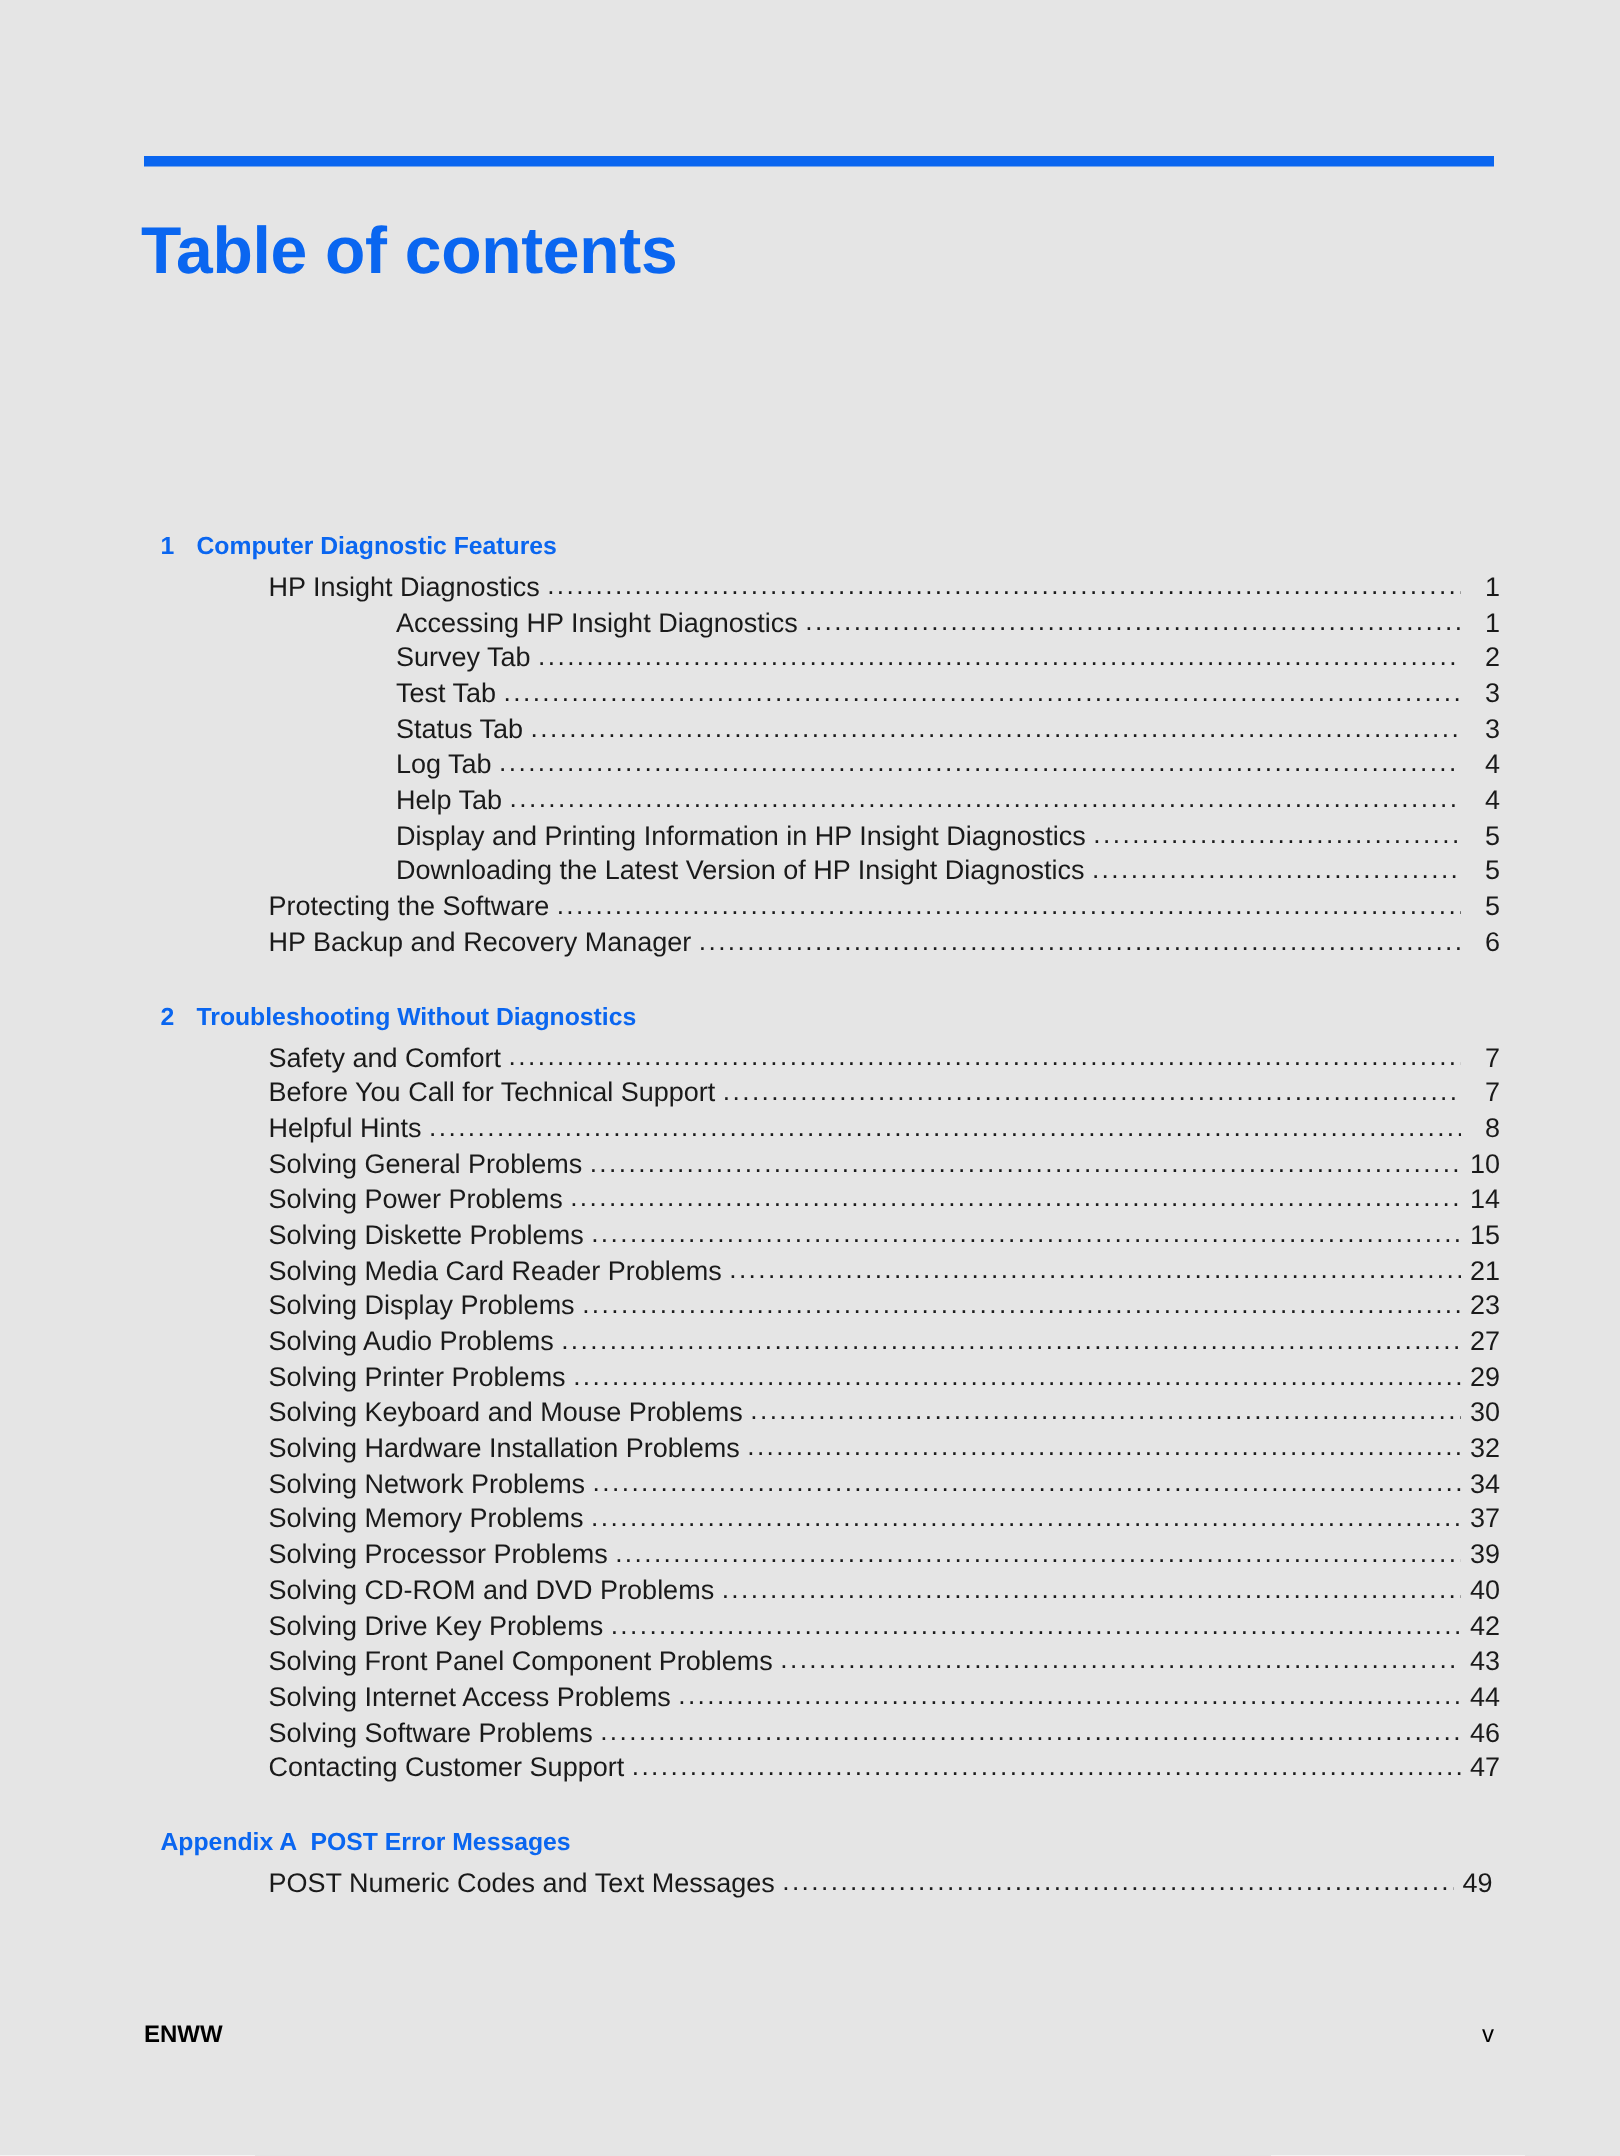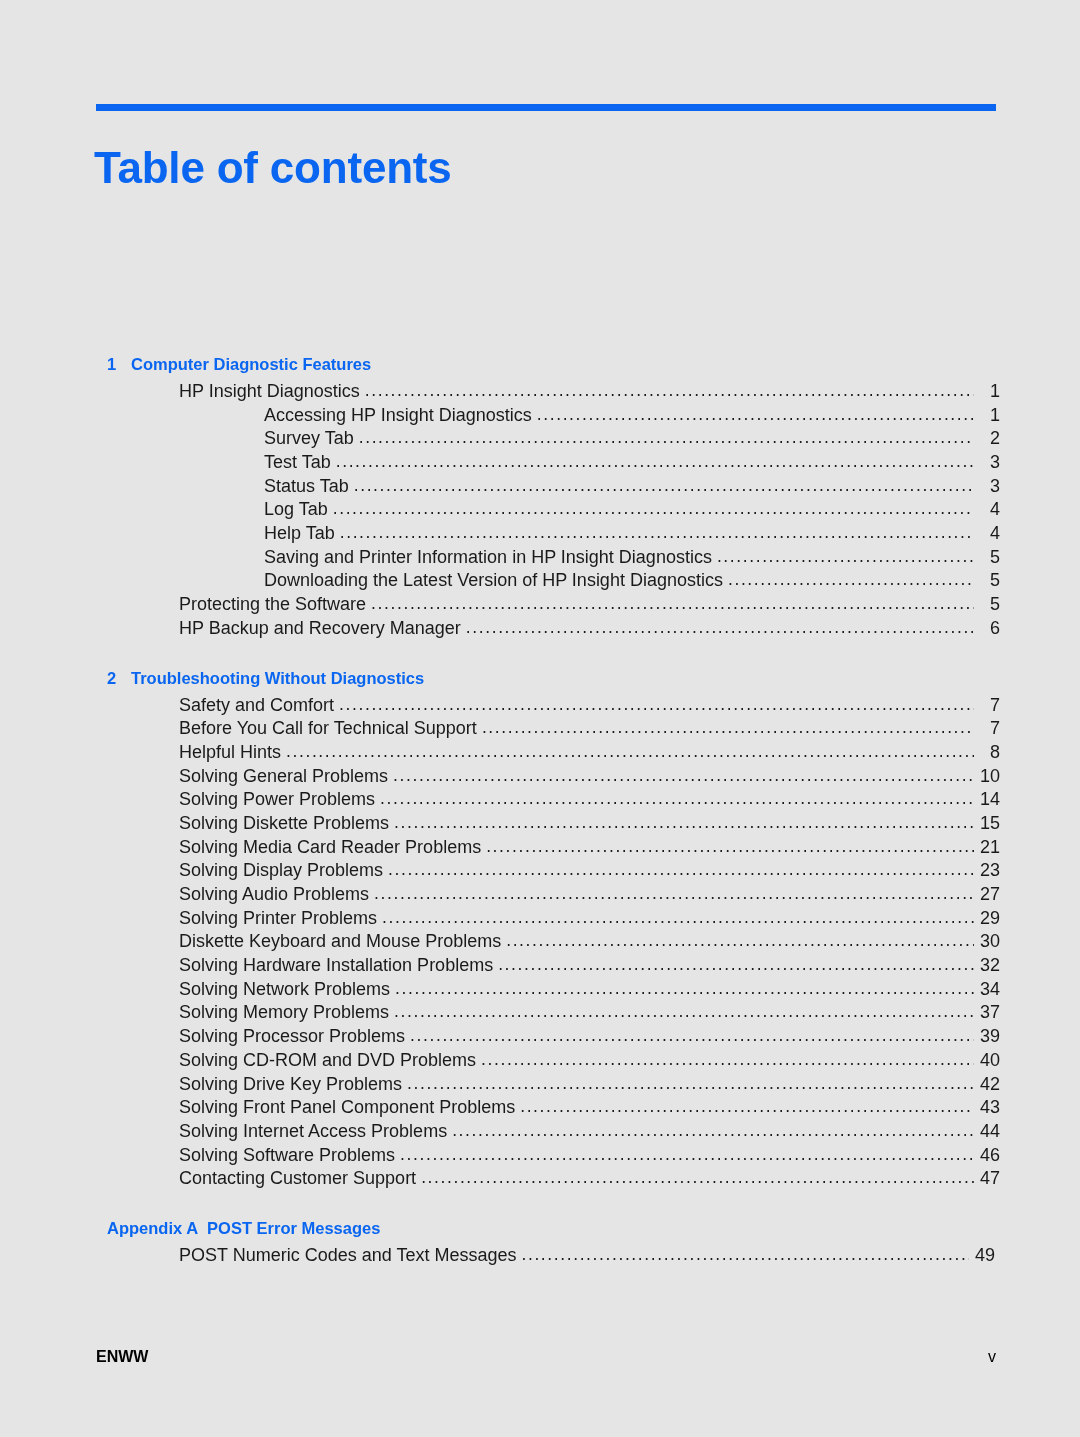--- a/index.html
+++ b/index.html
@@ -162,21 +162,21 @@
           <span class="label">Log Tab</span>
           <span class="leader"></span>
           <span class="pageno">4</span>
         </div>
         <div class="entry lvl2">
           <span class="label">Help Tab</span>
           <span class="leader"></span>
           <span class="pageno">4</span>
         </div>
         <div class="entry lvl2">
-          <span class="label">Saving and Printer Information in HP Insight Diagnostics</span>
+          <span class="label">Display and Printing Information in HP Insight Diagnostics</span>
           <span class="leader"></span>
           <span class="pageno">5</span>
         </div>
         <div class="entry lvl2">
           <span class="label">Downloading the Latest Version of HP Insight Diagnostics</span>
           <span class="leader"></span>
           <span class="pageno">5</span>
         </div>
         <div class="entry lvl1">
           <span class="label">Protecting the Software</span>
@@ -235,21 +235,21 @@
           <span class="label">Solving Audio Problems</span>
           <span class="leader"></span>
           <span class="pageno">27</span>
         </div>
         <div class="entry lvl1">
           <span class="label">Solving Printer Problems</span>
           <span class="leader"></span>
           <span class="pageno">29</span>
         </div>
         <div class="entry lvl1">
-          <span class="label">Diskette Keyboard and Mouse Problems</span>
+          <span class="label">Solving Keyboard and Mouse Problems</span>
           <span class="leader"></span>
           <span class="pageno">30</span>
         </div>
         <div class="entry lvl1">
           <span class="label">Solving Hardware Installation Problems</span>
           <span class="leader"></span>
           <span class="pageno">32</span>
         </div>
         <div class="entry lvl1">
           <span class="label">Solving Network Problems</span>

